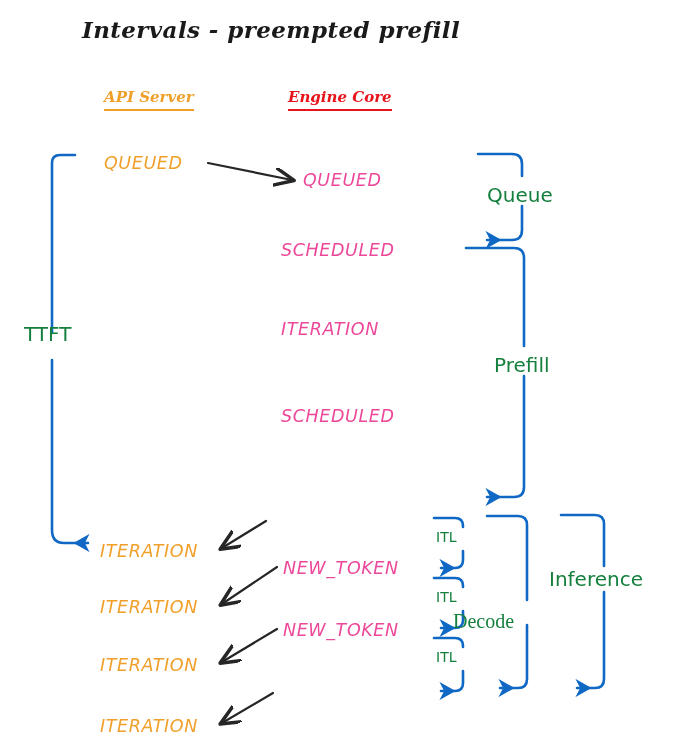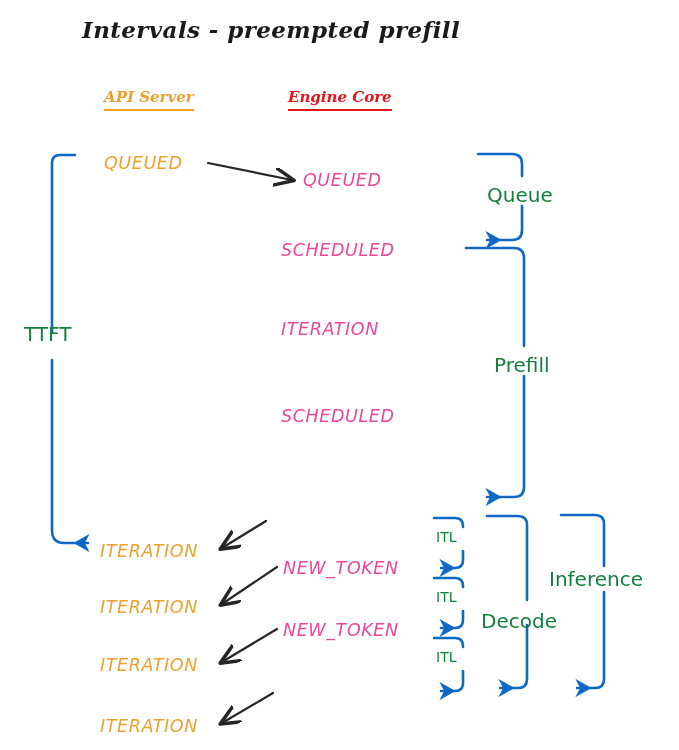--- a/index.html
+++ b/index.html
@@ -173,16 +173,16 @@
       <path d="M604,592 L604,679 Q604,688 595,688 L577,688" stroke="#0F68C4" stroke-width="2.6" fill="none" stroke-linecap="round" marker-end="url(#blueLeft)"></path>
     </g>
   </svg>
 
   <div class="abs blabel" style="left:24px; top:324px;">TTFT</div>
   <div class="abs blabel" style="left:487px; top:185px;">Queue</div>
   <div class="abs blabel" style="left:494px; top:355px;text-align:right;">Prefill</div>
   <div class="abs blabel small" style="left:436px; top:530px;">ITL</div>
   <div class="abs blabel small" style="left:436px; top:590px;">ITL</div>
   <div class="abs blabel small" style="left:436px; top:650px;">ITL</div>
-  <div class="abs blabel" style="left:481px; top:611px;">Decode</div>
+  <div class="abs blabel" style="left:453px; top:611px;font-family:Liberation Serif, serif;">Decode</div>
   <div class="abs blabel" style="left:549px; top:569px;">Inference</div>
 
 </div>
 
 </body></html>

